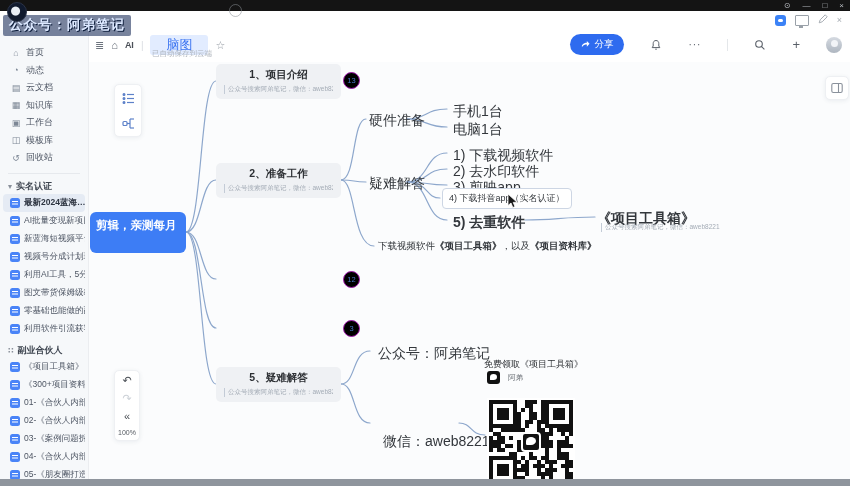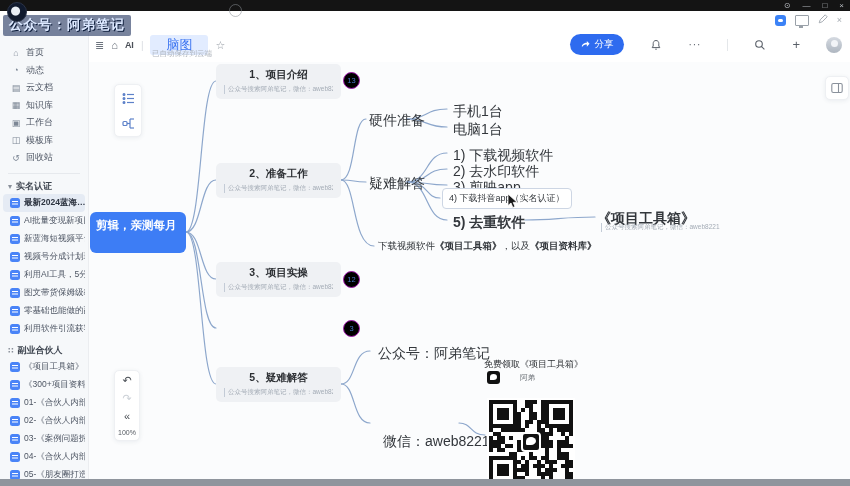--- a/index.html
+++ b/index.html
@@ -74,21 +74,21 @@
   .tc-left{left:25px;top:22px;width:26px;padding:5px 0;gap:9px;}
   .tc-btn{width:16px;height:16px;display:flex;align-items:center;justify-content:center;cursor:pointer;}
   .tc-right{left:736px;top:14px;width:22px;height:22px;justify-content:center;}
   .tc-bottom{left:25px;top:308px;width:24px;padding:4px 0;gap:7px;}
   .ctl{font-size:11px;color:#4a4f55;line-height:1;cursor:pointer;}
   .ctl.dim{color:#ccd1d7;}
   .zoom-label{font-size:7px;color:#555a61;}
 
   
   .qr-caption{position:absolute;left:395px;top:296px;font-size:9px;color:#2e3135;white-space:nowrap;}
-  .qr-avatar-row{position:absolute;left:398px;top:309px;display:flex;align-items:center;gap:20px;font-family:Liberation Serif, serif;}
+  .qr-avatar-row{position:absolute;left:398px;top:309px;display:flex;align-items:center;gap:8px;font-family:Liberation Serif, serif;}
   .qr-avatar{width:13px;height:13px;border-radius:3px;background:#111;position:relative;}
   .qr-avatar:after{content:"";position:absolute;left:3px;top:3px;width:7px;height:6px;border-radius:50% 50% 50% 10%;background:#fff;}
   .qr-name{font-size:7.5px;color:#6a6f76;}
   .qr{position:absolute;left:398px;top:336px;width:88px;height:88px;background:#fff;padding:2px;box-sizing:border-box;}
   .qr-grid{width:84px;height:84px;display:grid;grid-template-columns:repeat(21,1fr);grid-template-rows:repeat(21,1fr);}
   .qm{background:#fff;}
   .qm.on{background:#111;}
   .qr-logo{position:absolute;left:34px;top:34px;width:20px;height:20px;background:#111;border:2px solid #fff;border-radius:4px;box-sizing:border-box;}
   .qr-logo:after{content:"";position:absolute;left:3px;top:3px;width:10px;height:8px;border-radius:50% 50% 50% 12%;background:#fff;}
 
@@ -301,24 +301,20 @@
       <div class="t">1、项目介绍</div>
       <div class="sub">公众号搜索阿弟笔记，微信：aweb8221</div>
     </div>
     <div class="badge" style="left:254px;top:10px;">13</div>
 
     <div class="topic" style="left:127px;top:101px;">
       <div class="t">2、准备工作</div>
       <div class="sub">公众号搜索阿弟笔记，微信：aweb8221</div>
     </div>
 
-    <div class="topic" style="left:127px;top:200px;">
-      <div class="t">3、项目实操</div>
-      <div class="sub">公众号搜索阿弟笔记，微信：aweb8221</div>
-    </div>
     <div class="badge" style="left:254px;top:209px;">12</div>
 
     <div class="badge" style="left:254px;top:258px;">3</div>
 
     <div class="topic" style="left:127px;top:305px;">
       <div class="t">5、疑难解答</div>
       <div class="sub">公众号搜索阿弟笔记，微信：aweb8221</div>
     </div>
 
     <span class="leaf" style="left:280px;top:50px;">硬件准备</span>

